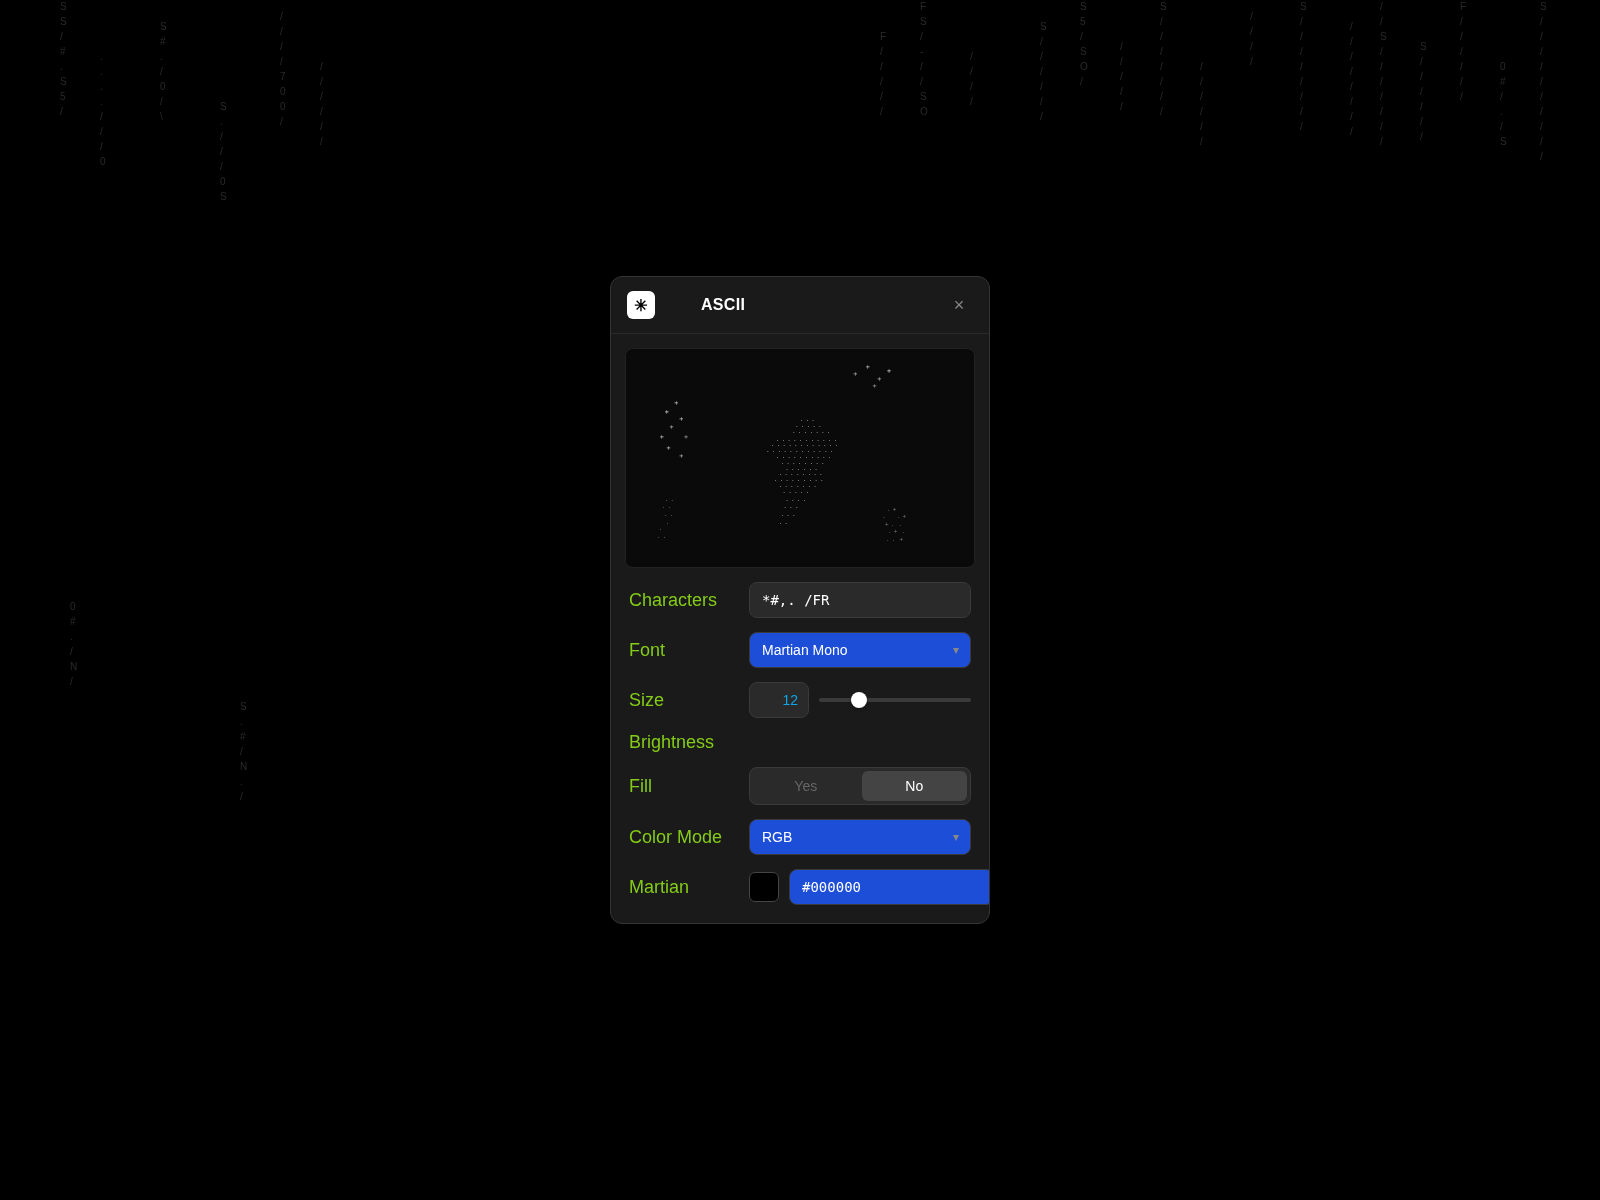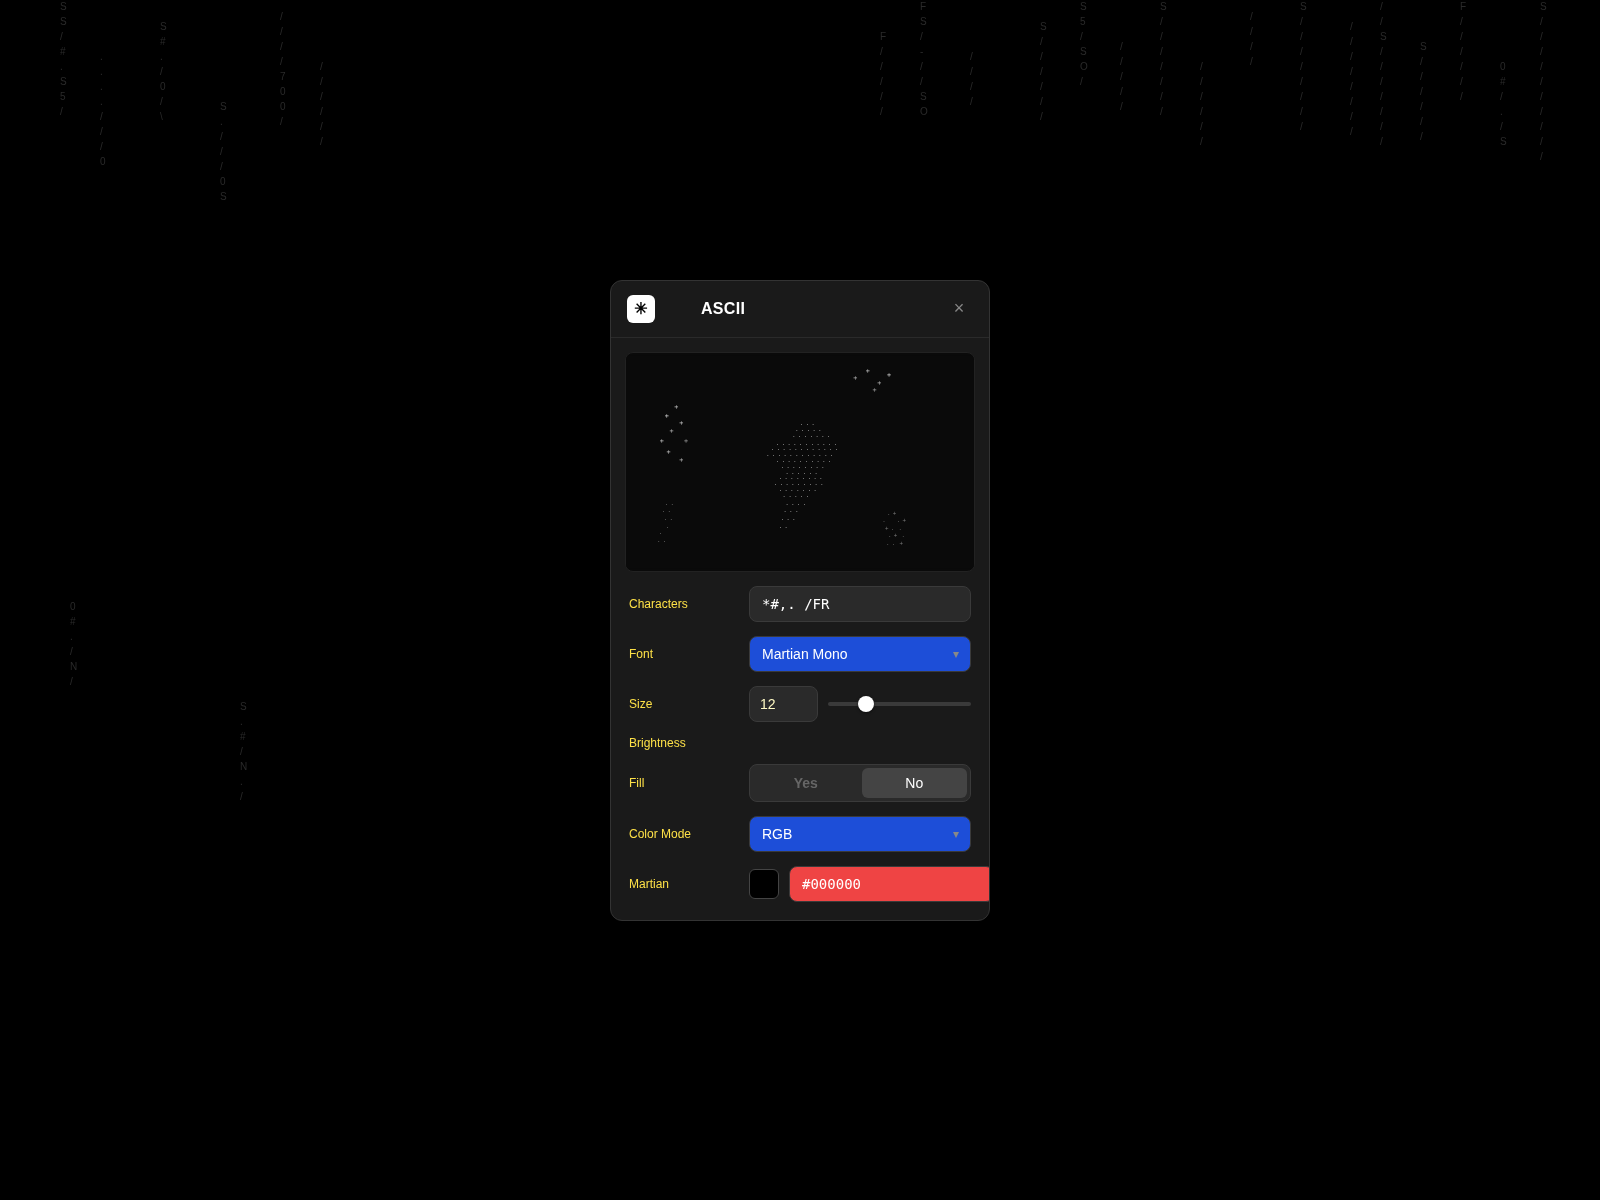--- a/index.html
+++ b/index.html
@@ -122,22 +122,22 @@
       display: flex;
       align-items: center;
       margin-bottom: 14px;
     }
 
     .control-row:last-child {
       margin-bottom: 0;
     }
 
     .control-label {
-      color: #fde047;
-      font-size: 12px;
+      color: #84cc16;
+      font-size: 18px;
       width: 120px;
       flex-shrink: 0;
     }
 
     .control-input {
       flex: 1;
     }
 
     
     .text-input {
@@ -200,29 +200,29 @@
 
     
     .slider-group {
       display: flex;
       align-items: center;
       gap: 10px;
       width: 100%;
     }
 
     .number-input {
-      width: 69px;
+      width: 60px;
       background: #2a2a2a;
       border: 1px solid #3a3a3a;
       border-radius: 8px;
-      color: #fef9c3;
+      color: #0ea5e9;
       font-size: 14px;
       padding: 9px 10px;
       outline: none;
-      text-align: left;
+      text-align: right;
       flex-shrink: 0;
     }
 
     .slider-container {
       flex: 1;
       display: flex;
       align-items: center;
     }
 
     input[type="range"] {
@@ -262,21 +262,20 @@
       border: none;
       border-radius: 6px;
       font-size: 14px;
       cursor: pointer;
       transition: background 0.15s;
     }
 
     .toggle-btn.inactive {
       background: transparent;
       color: #666;
-      font-weight: bold;
     }
 
     .toggle-btn.active {
       background: #444;
       color: #fff;
     }
 
     
     .backdrop-control {
       display: flex;
@@ -290,21 +289,21 @@
       height: 30px;
       border-radius: 6px;
       background: #000;
       border: 1px solid #444;
       flex-shrink: 0;
       cursor: pointer;
     }
 
     .hex-input {
       flex: 1;
-      background: #ef4444;
+      background: #1d4ed8;
       border: 1px solid #3a3a3a;
       border-radius: 8px;
       color: #fff;
       font-size: 14px;
       padding: 8px 12px;
       outline: none;
       font-family: monospace;
       height: 36px;
     }
 

